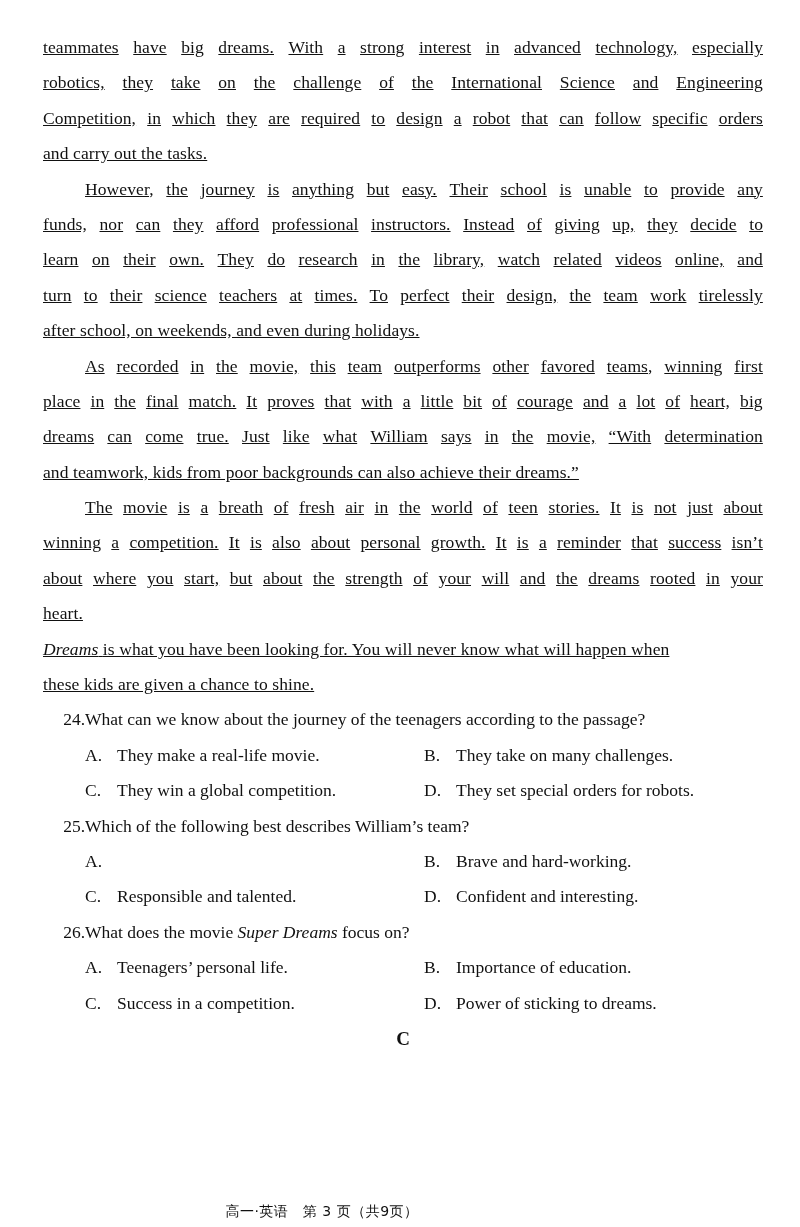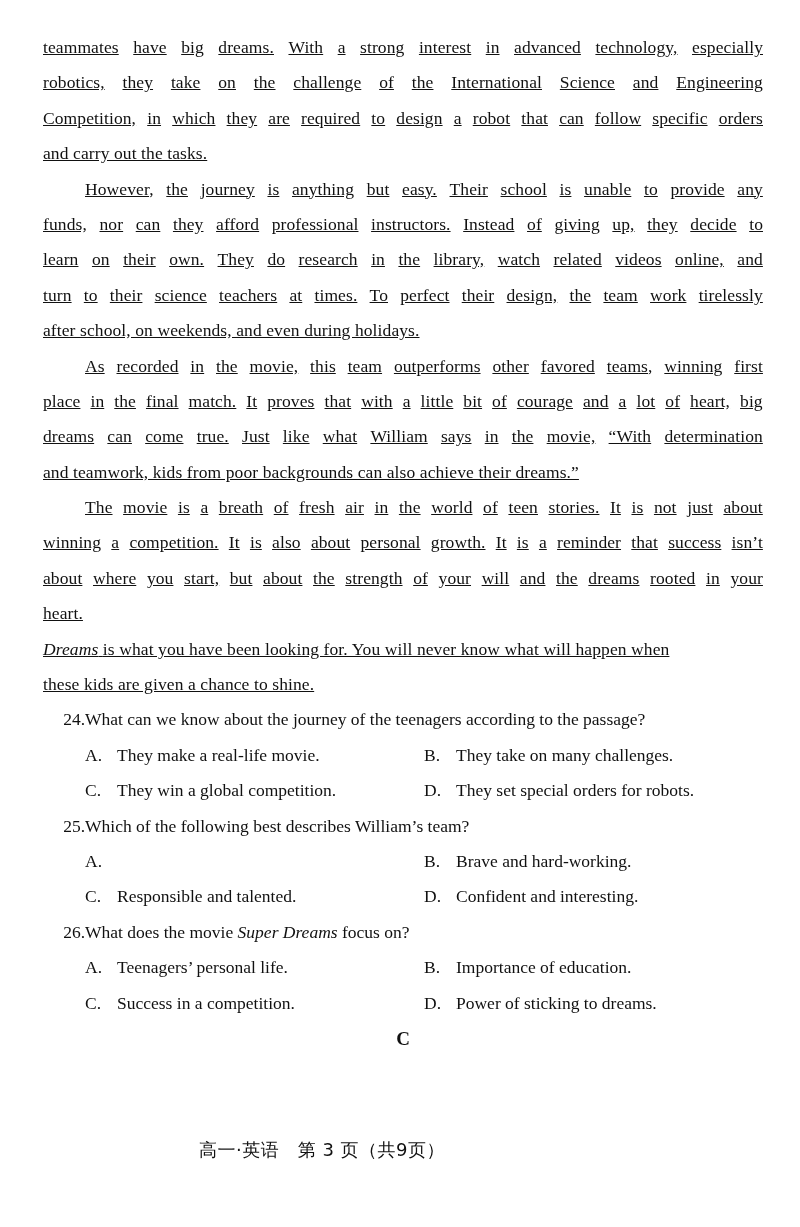--- a/index.html
+++ b/index.html
@@ -10,21 +10,21 @@
       display: flex; justify-content: space-between; letter-spacing: 0.1px; transform-origin: left center; text-decoration: underline; }
     .line.last { justify-content: flex-start; gap: 5px; }
     .line.indent { padding-left: 42px; }
     .line span { display: inline-block; }
     .q { height: 35.4px; line-height: 35.4px; font-size: 17.5px; white-space: nowrap; display: flex; text-align: right; }
     .q .num { width: 42px; }
     .opts { height: 35.4px; line-height: 35.4px; font-size: 17.5px; white-space: nowrap; display: flex; padding-left: 42px; }
     .opt { width: 346px; display: flex; }
     .opt .lbl { width: 32px; }
     .section { text-align: center; font-weight: bold; font-size: 19px; height: 35.4px; line-height: 35.4px; margin-top: 0px; }
-    .footer { position: absolute; top: 1138px; left: 0; width: 644px; text-align: center; font-size: 18px;
+    .footer { position: absolute; top: 1203px; left: 0; width: 644px; text-align: center; font-size: 14px;
       font-family: "DejaVu Sans", sans-serif; letter-spacing: 0.5px; }
     i { font-style: italic; }
   </style>
 </head>
 <body>
 
 <div class="page">
 
   <div>
     <div class="line">

